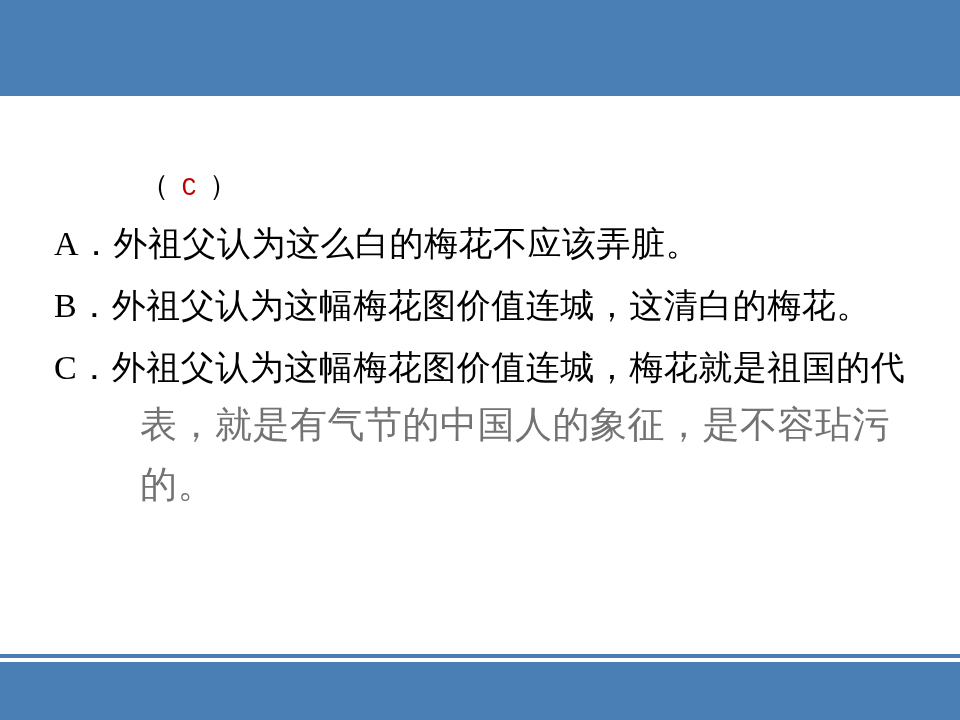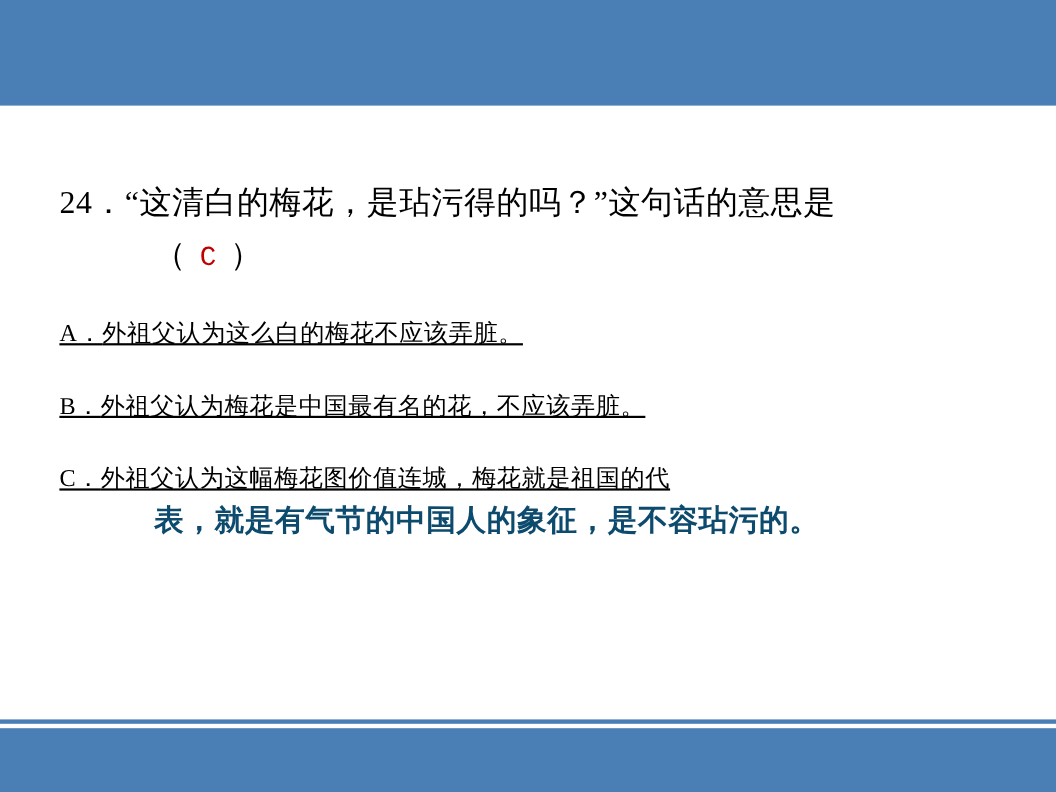--- a/index.html
+++ b/index.html
@@ -66,62 +66,57 @@
     padding-left: 86px;
     letter-spacing: 0.5px;
   }
   .answer-mark {
     color: #c00000;
     font-family: "Liberation Mono", monospace;
     font-size: 25px;
     padding: 0 12px;
   }
   .option {
-    font-size: 22px;
+    font-size: 34px;
     line-height: 1.62;
     color: #000000;
     letter-spacing: 0.5px;
-    margin-top: 30px;
-    text-decoration: underline;
+    margin-top: 7px;
   }
   .option-label {
     font-family: "Liberation Serif", serif;
   }
   .option-cont {
-    font-size: 27px;
+    font-size: 37px;
     line-height: 1.62;
-    color: #0c4a6e;
+    color: #737373;
     letter-spacing: 0.5px;
     padding-left: 86px;
-    font-weight: bold;
   }
 </style>
 </head>
 <body>
 
 <div class="slide">
 
   <div class="band band-top"></div>
 
   <div class="content">
 
-    <div class="q-line">
-      <span class="q-number">24．</span><span>“这清白的梅花，是玷污得的吗？”这句话的意思是</span>
-    </div>
 
     <div class="answer-line">
       <span>（</span><span class="answer-mark">C</span><span>）</span>
     </div>
 
     <div class="option">
       <span class="option-label">A．</span><span>外祖父认为这么白的梅花不应该弄脏。</span>
     </div>
 
     <div class="option">
-      <span class="option-label">B．</span><span>外祖父认为梅花是中国最有名的花，不应该弄脏。</span>
+      <span class="option-label">B．</span><span>外祖父认为这幅梅花图价值连城，这清白的梅花。</span>
     </div>
 
     <div class="option">
       <span class="option-label">C．</span><span>外祖父认为这幅梅花图价值连城，梅花就是祖国的代</span>
     </div>
     <div class="option-cont">表，就是有气节的中国人的象征，是不容玷污的。</div>
 
   </div>
 
   <div class="band band-bottom-accent"></div>

